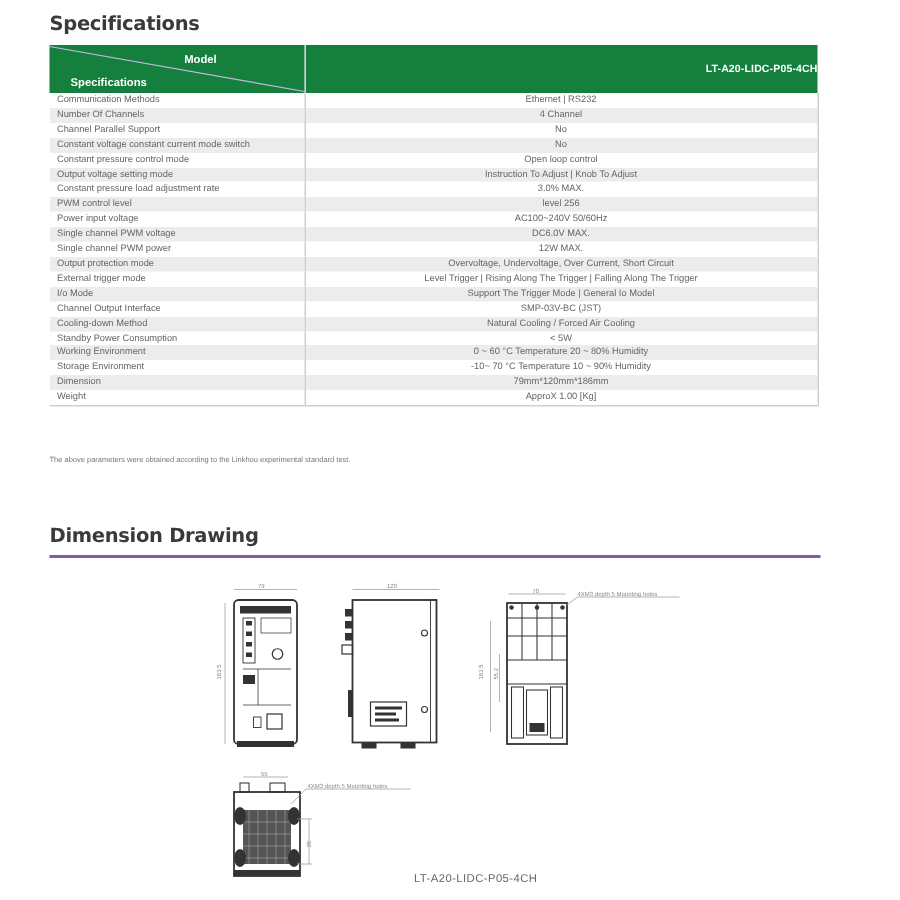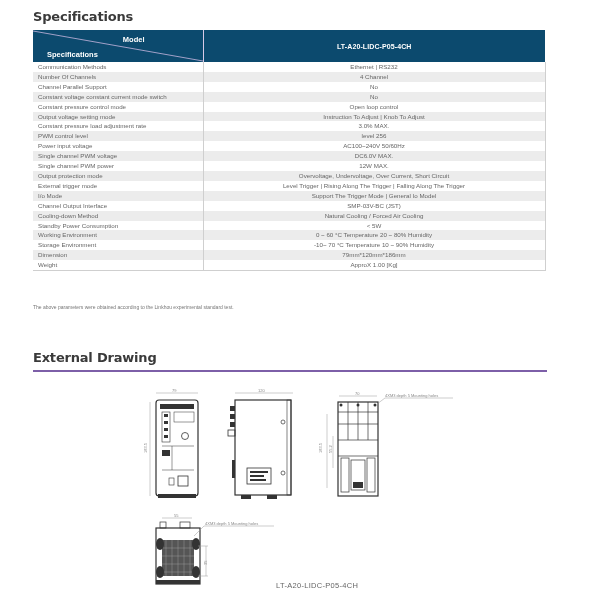--- a/index.html
+++ b/index.html
@@ -3,21 +3,21 @@
   <meta charset="utf-8">
   <style>
     html, body { margin: 0; padding: 0; background: #ffffff; }
     body { width: 600px; height: 600px; position: relative; overflow: hidden; font-family: "Liberation Sans", sans-serif; color: #555; }
     .section-title { position: absolute; left: 33px; font-size: 13px; font-weight: bold; color: #3a3a3a; font-family: "DejaVu Sans", sans-serif; letter-spacing: -0.2px; }
     #spec-title { top: 9px; }
     #dim-title { top: 350px; }
     .dim-rule { position: absolute; left: 33px; top: 370px; width: 514px; height: 2px; background: #7d5fa8; }
 
     .spec-table { position: absolute; left: 33px; top: 30px; width: 512px; border-collapse: collapse; table-layout: fixed; }
-    .spec-table th { background: #0c4a6e; color: #ffffff; font-weight: bold; font-size: 7px; padding: 0; height: 32px; border-right: 1px solid #d7c9e6; }
+    .spec-table th { background: #15803d; color: #ffffff; font-weight: bold; font-size: 7px; padding: 0; height: 32px; border-right: 1px solid #d7c9e6; text-align: right; }
     .spec-table th:last-child { border-right: none; }
     .spec-table col.c1 { width: 170px; }
     .spec-table col.c2 { width: 342px; }
     .hdr-diag { position: relative; height: 32px; }
     .hdr-diag svg { position: absolute; left: 0; top: 0; }
     .hdr-model { position: absolute; right: 58px; top: 5px; font-size: 7.5px; }
     .hdr-specs { position: absolute; left: 14px; bottom: 3px; font-size: 7.5px; }
     .hdr-modelname { font-size: 7.5px; letter-spacing: 0.1px; }
     .spec-table td { height: 9.9px; padding: 0; font-size: 6.2px; line-height: 9.9px; color: #666; border-right: 1px solid #cfcfcf; white-space: nowrap; overflow: hidden; }
     .spec-table td.label { padding-left: 5px; text-align: left; }
@@ -138,21 +138,21 @@
       </tr>
       <tr>
         <td class="label">Weight</td>
         <td class="value">ApproX 1.00 [Kg]</td>
       </tr>
     </tbody>
 </table>
 
 <div class="footnote">The above parameters were obtained according to the Linkhou experimental standard test.</div>
 
-<div id="dim-title" class="section-title">External Drawing</div>
+<div id="dim-title" class="section-title">Dimension Drawing</div>
 <div class="dim-rule"></div>
 
 <svg class="drawing" style="left:140px;top:388px" width="80" height="115">
   <line x1="16" y1="5" x2="58" y2="5" stroke="#999" stroke-width="0.5"></line>
   <text class="dim-label" x="32" y="4">79</text>
   <line x1="10" y1="14" x2="10" y2="108" stroke="#999" stroke-width="0.5"></line>
   <text class="dim-label" x="2" y="64" transform="rotate(-90 5 62)">183.5</text>
   <rect x="16" y="12" width="42" height="96" rx="3" fill="#fff" stroke="#333" stroke-width="1.2"></rect>
   <rect x="20" y="16" width="34" height="5" fill="#333"></rect>
   <rect x="22" y="24" width="8" height="30" fill="none" stroke="#333" stroke-width="0.6"></rect>

